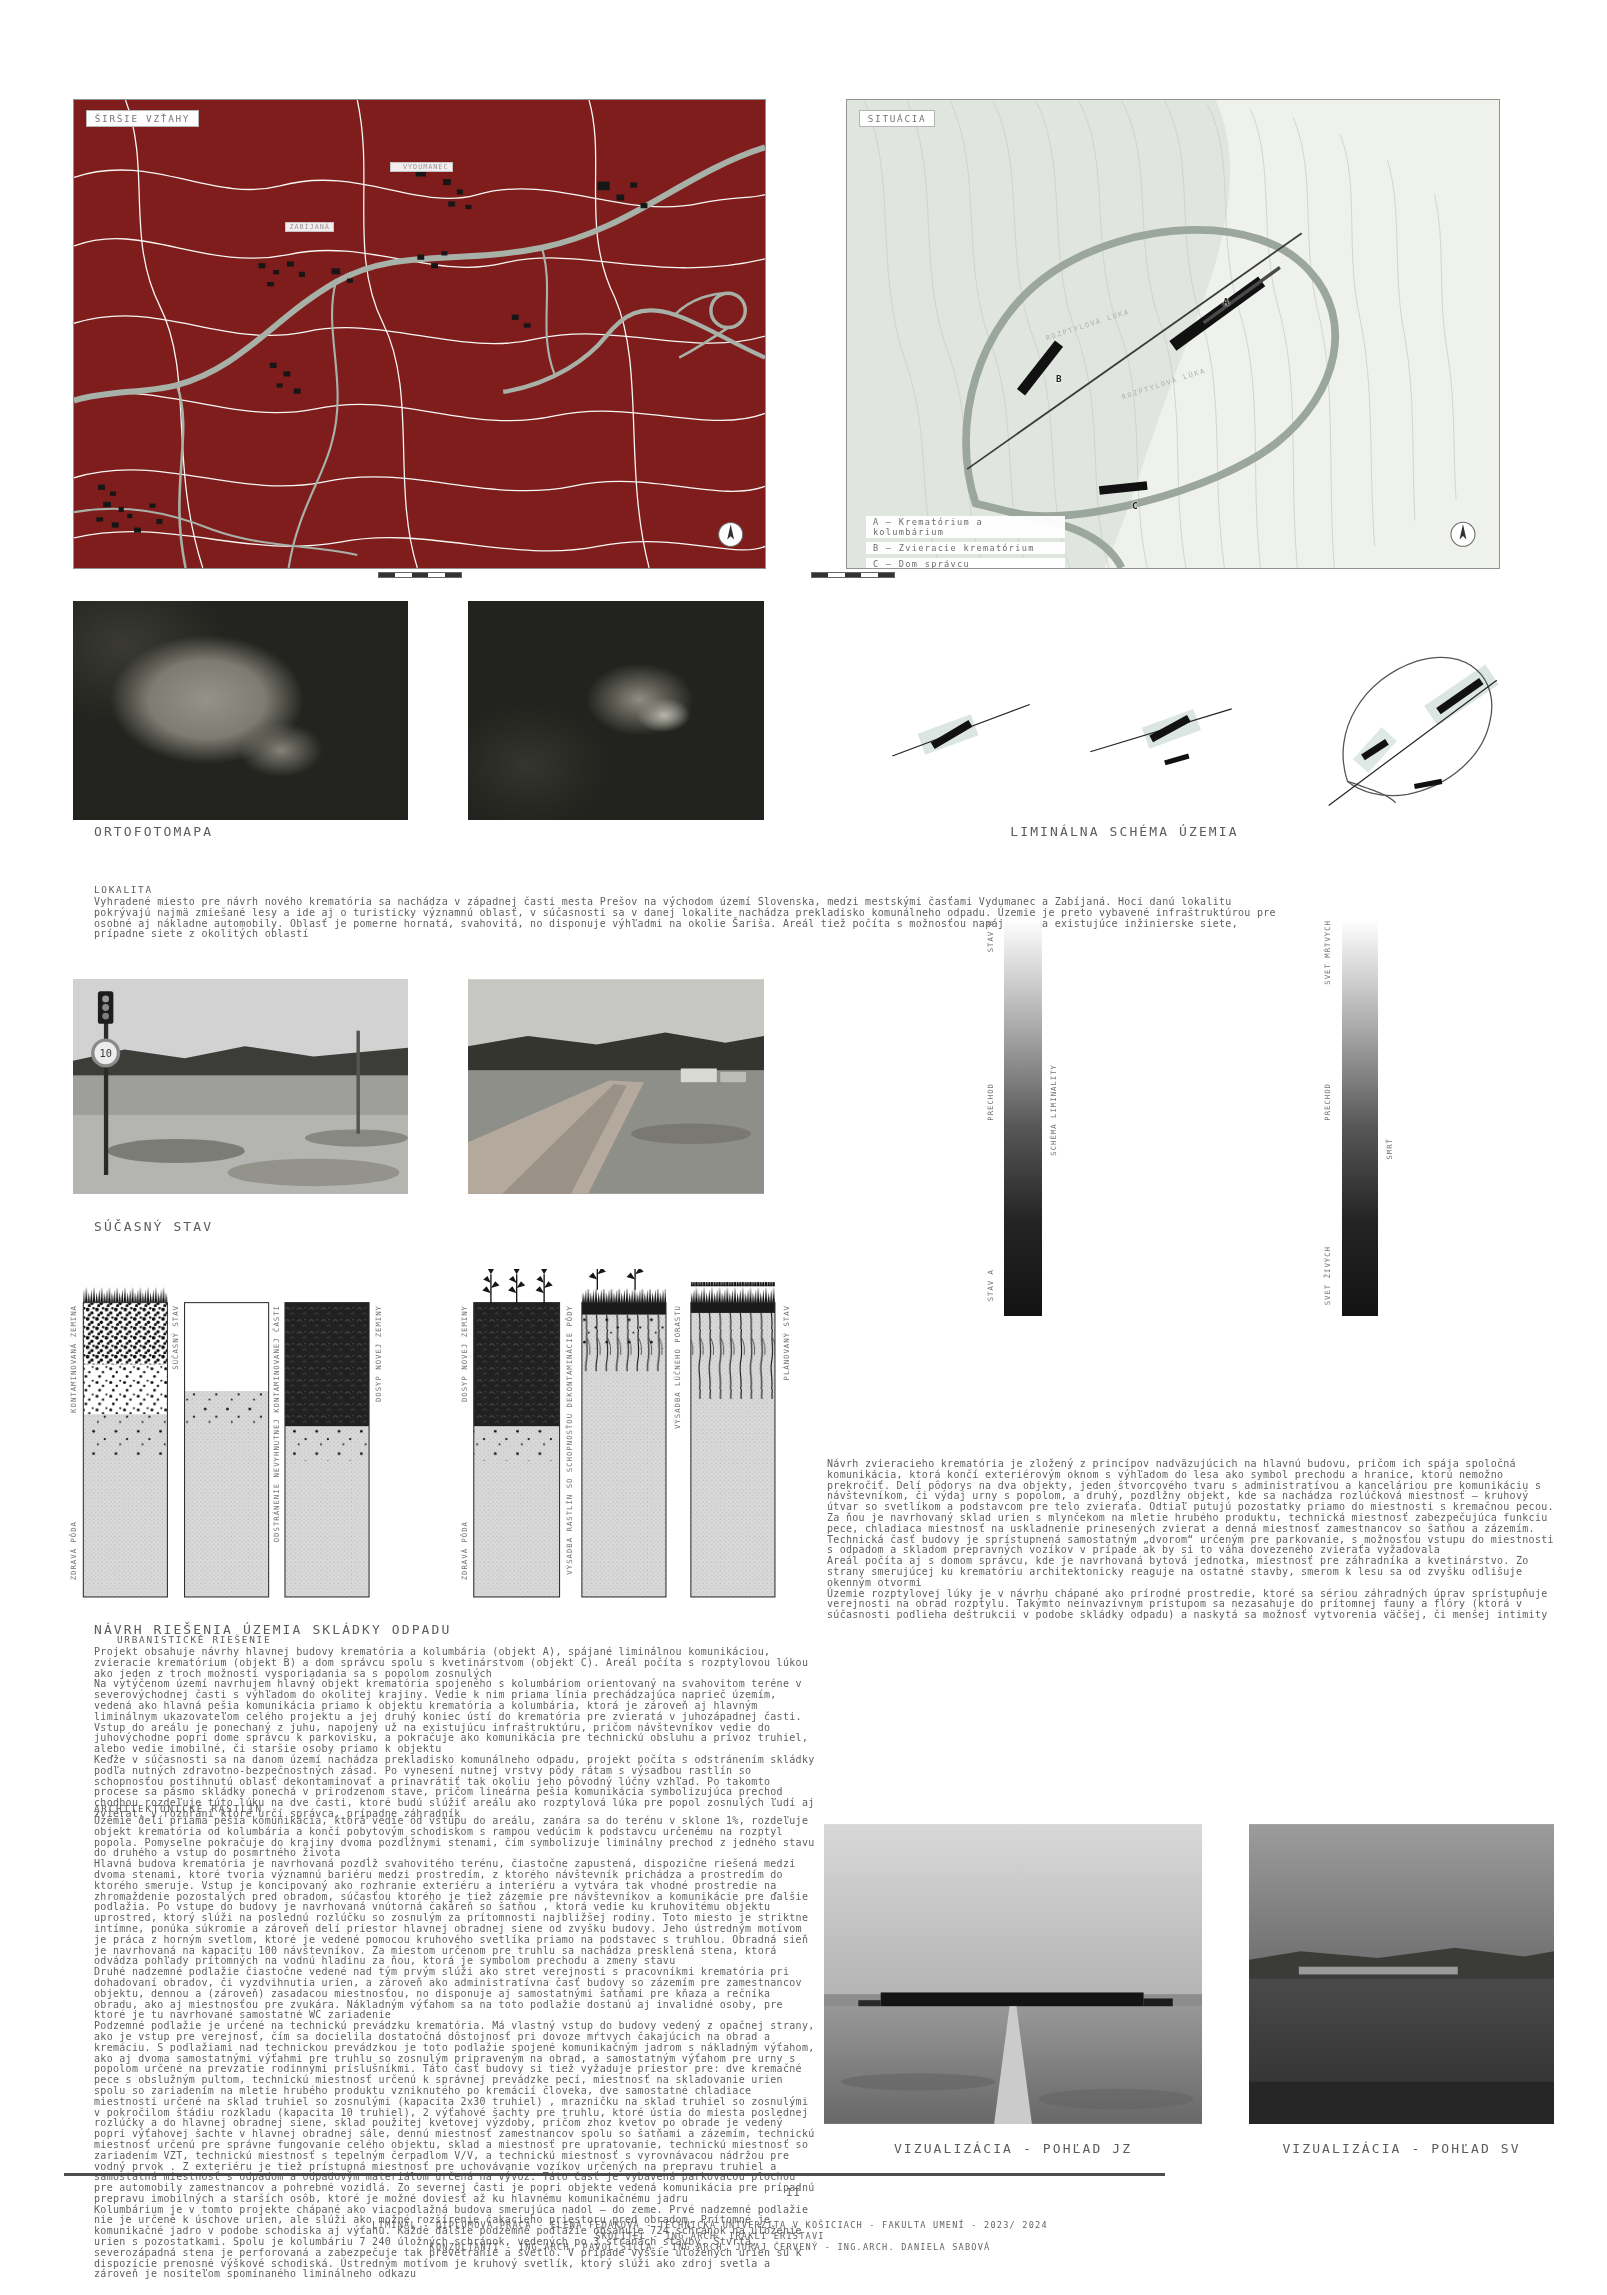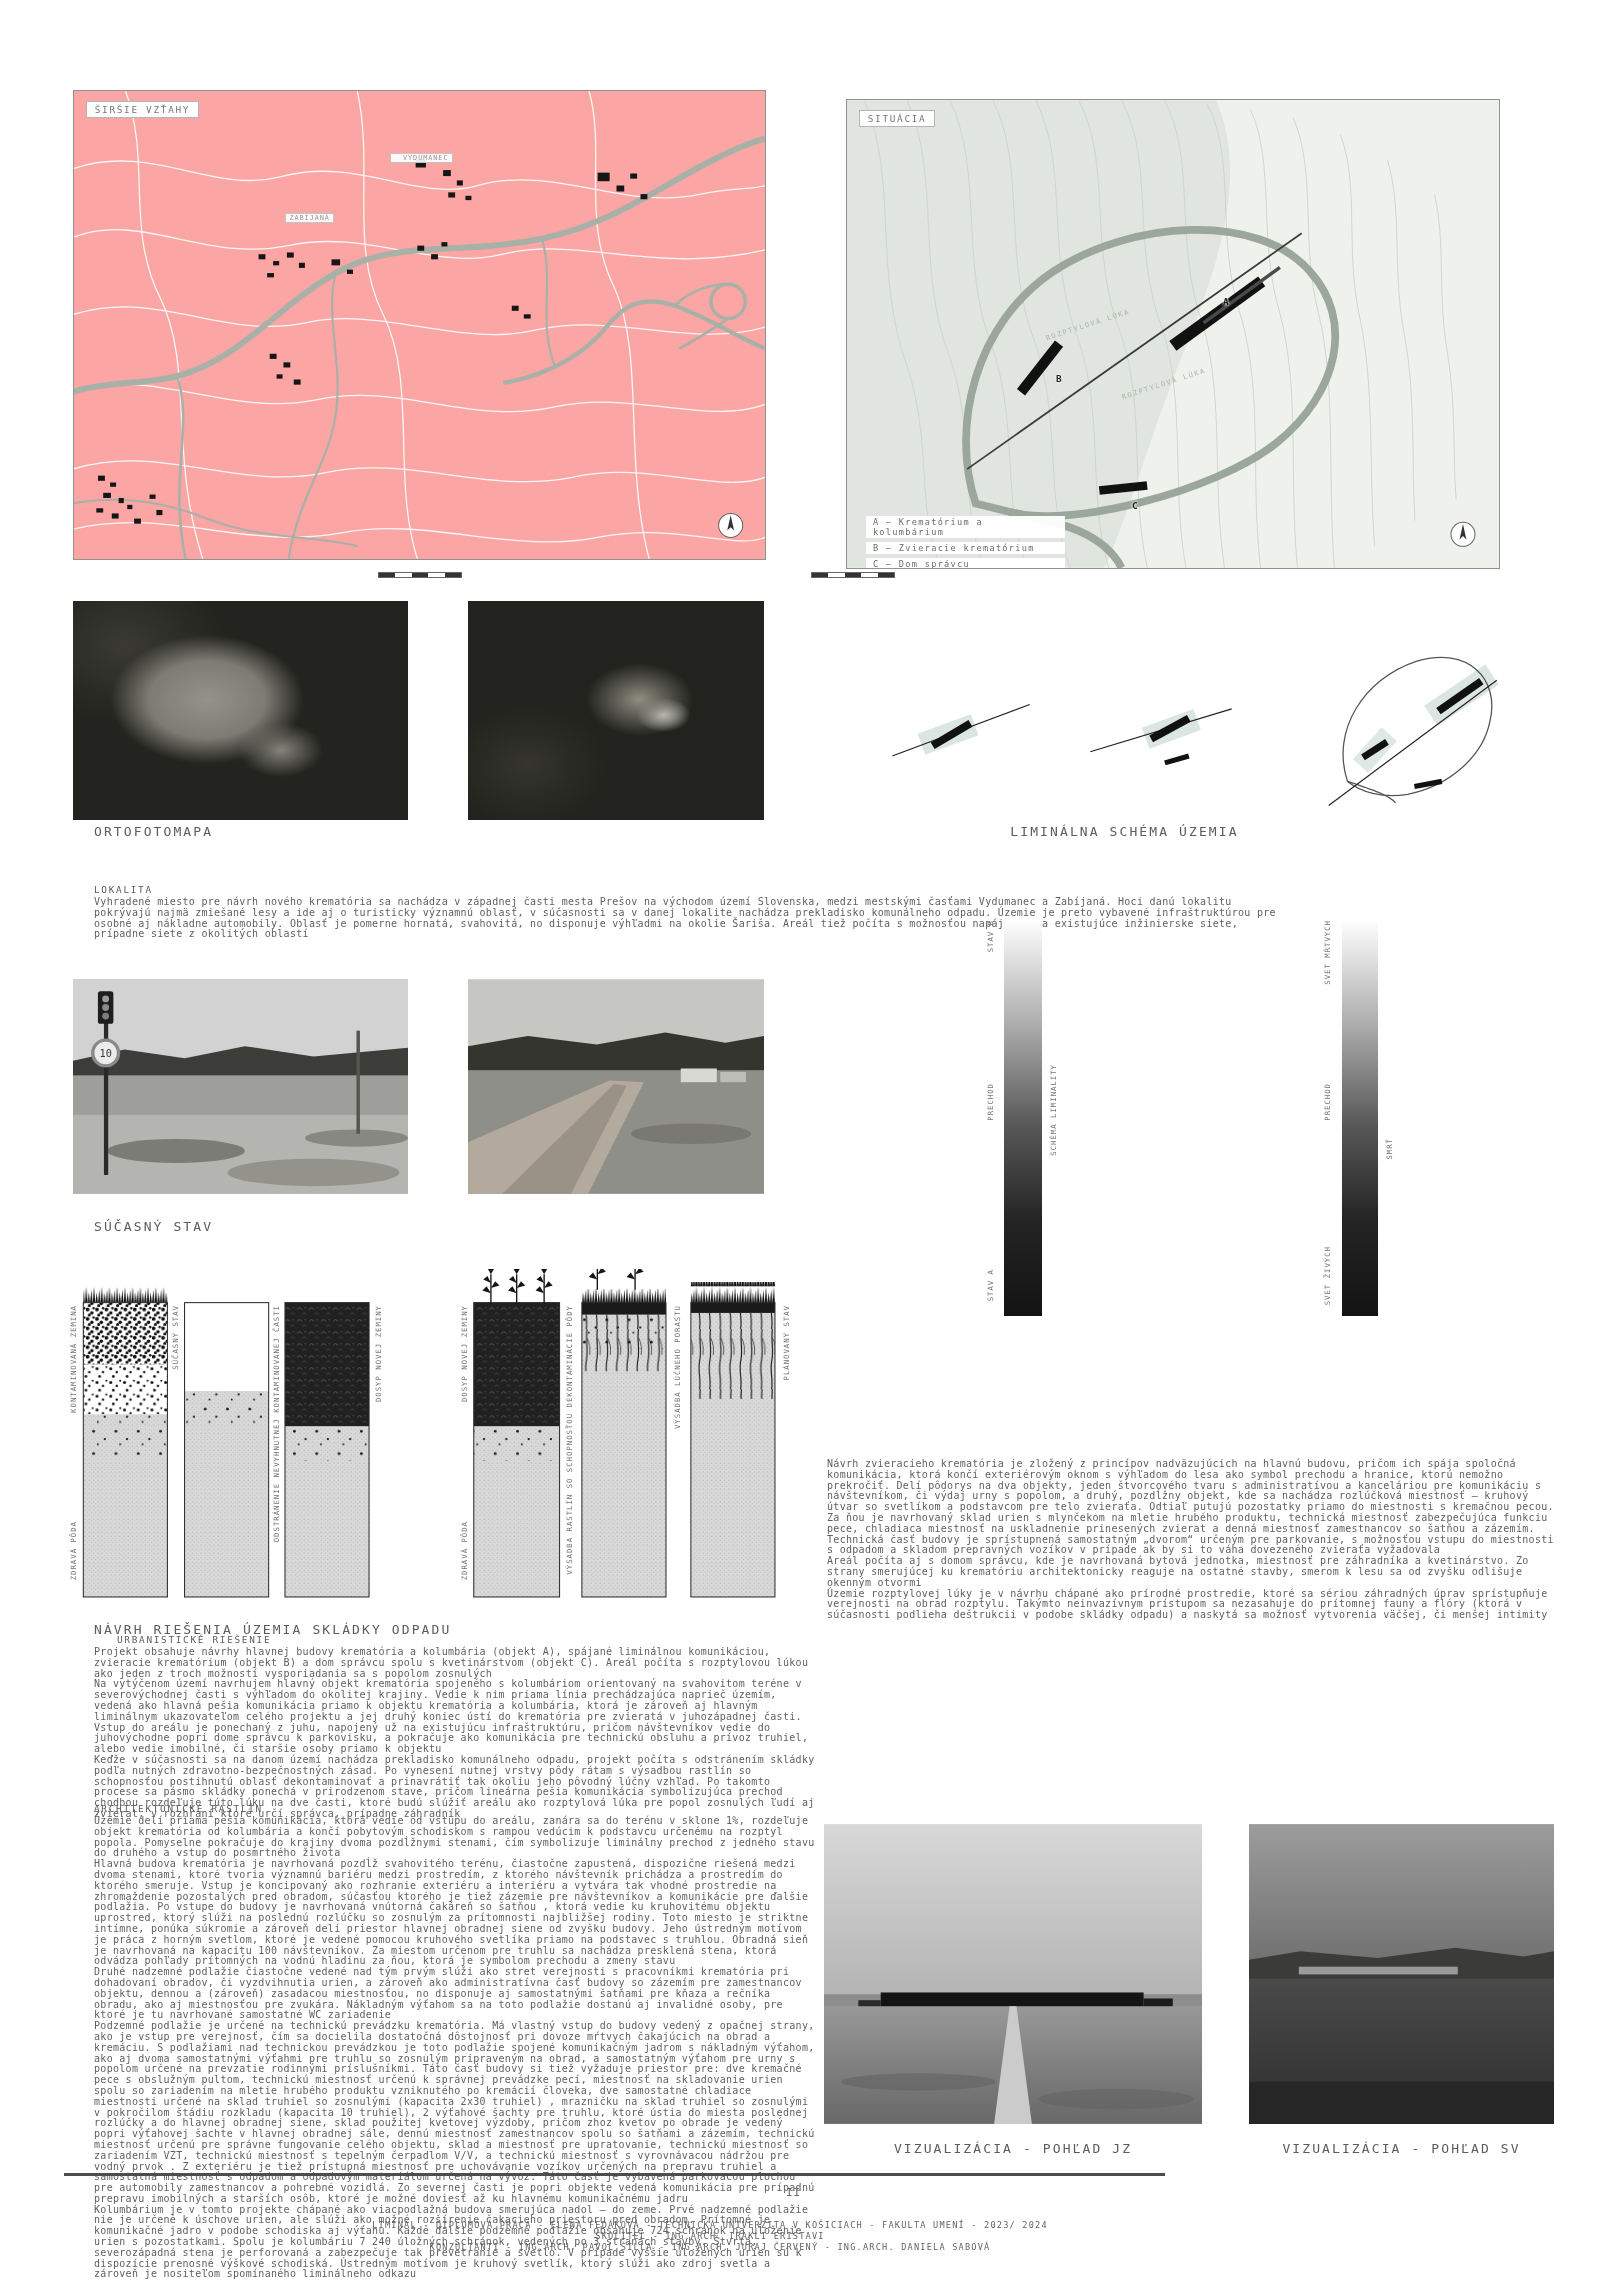--- a/index.html
+++ b/index.html
@@ -37,21 +37,21 @@
       radial-gradient(ellipse 137px 103px at 20% 75%,#35352e 0%,rgba(0,0,0,0) 60%);}
   .footrule{position:absolute;background:#4d4d4d;}
   .footline{font-size:8.6px;letter-spacing:1.2px;color:#646464;line-height:11px;text-align:center;}
   .pagenum{font-size:11px;color:#6a6a6a;letter-spacing:0.9px;}
 </style>
 </head>
 <body>
 
 <div class="page">
 
-  <div class="map" style="left:73px;top:90px;width:691px;height:468px;background:#fca5a5;">
+  <div class="map" style="left:73px;top:99px;width:691px;height:468px;background:#7f1d1d;">
     <svg width="691" height="468" viewBox="0 0 805 545">
       <g stroke="#f7f8f5" stroke-width="1.5" fill="none">
         <path d="M0,90 C90,60 160,120 240,100 C330,75 400,130 470,110 C560,85 640,140 730,120 C770,112 790,115 805,110"></path>
         <path d="M0,170 C80,140 150,200 250,180 C340,160 420,210 500,190 C590,168 680,215 805,185"></path>
         <path d="M0,260 C100,230 170,290 270,270 C360,250 450,300 540,278 C630,258 720,300 805,275"></path>
         <path d="M0,350 C90,320 180,380 280,360 C380,338 460,390 560,368 C650,348 740,390 805,365"></path>
         <path d="M0,440 C100,410 190,465 290,445 C390,423 480,470 580,450 C670,430 750,470 805,450"></path>
         <path d="M0,510 C110,485 200,535 310,515 C410,495 510,540 610,520 C700,502 770,535 805,520"></path>
         <path d="M60,0 C90,80 60,160 100,240 C140,320 110,420 150,545"></path>
         <path d="M330,0 C350,90 320,180 360,260 C400,340 370,450 400,545"></path>

